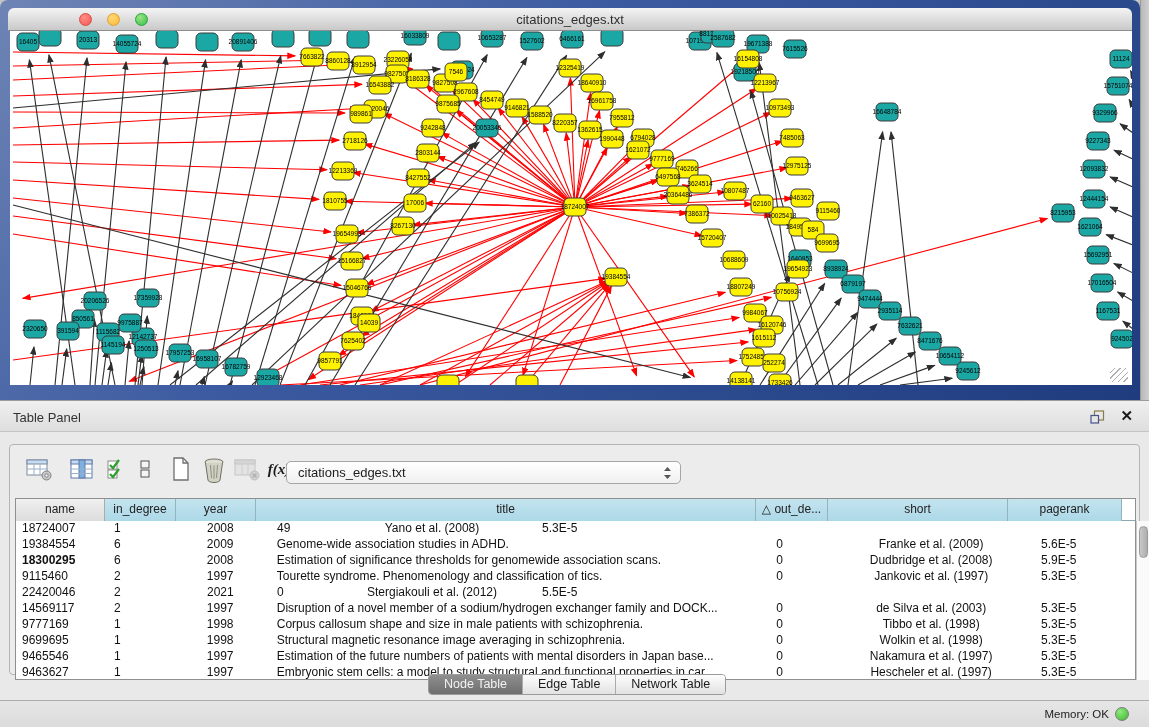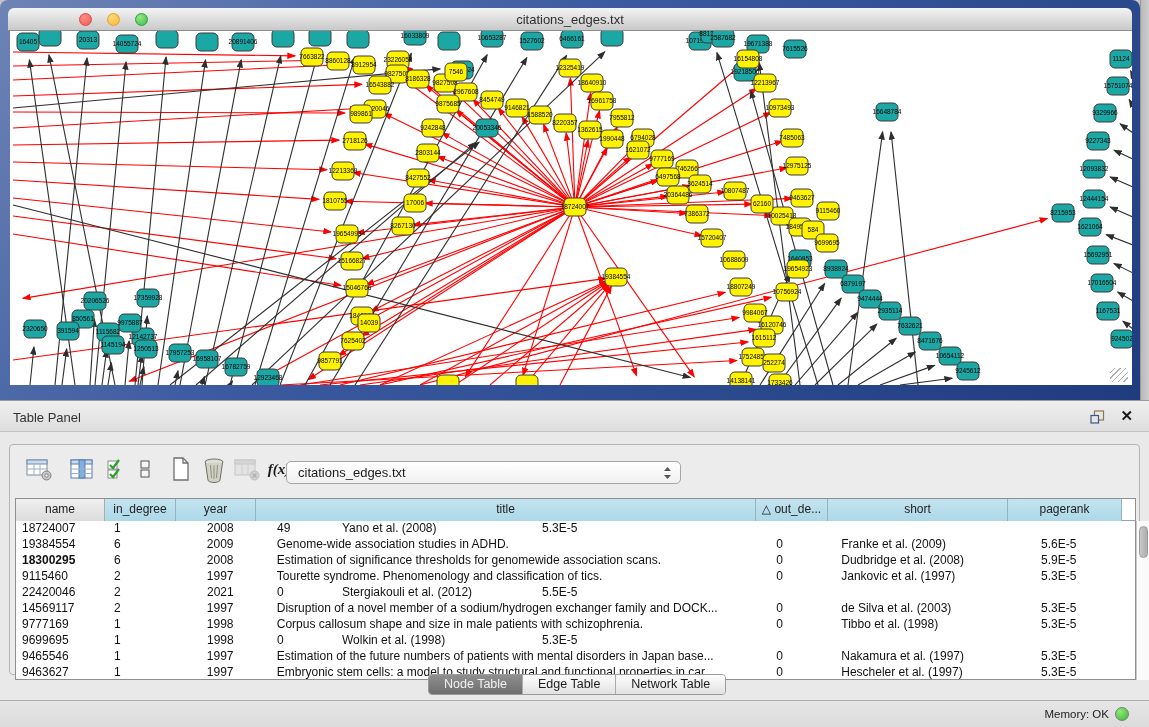--- a/index.html
+++ b/index.html
@@ -56,21 +56,21 @@
   .th { height:22px; font-size:12px; color:#222; text-align:center; line-height:21px;
     background:linear-gradient(#C4E4EF,#ACD8E7); border-right:1px solid #93B4BE;
     overflow:hidden; white-space:nowrap; }
   .th-first { background:linear-gradient(#F0F0F0,#DCDCDC); border-right:1px solid #ABABAB; }
   .tbody { position:relative; }
   .tr { display:flex; height:16px; }
   .td { height:16px; font-size:12px; color:#111; line-height:15px; overflow:hidden;
     white-space:nowrap; }
   .td0 { padding-left:6px; } .td1 { padding-left:9px; } .td2 { padding-left:17px; }
   .td3 { padding-left:7px; } .td4 { padding-left:7px; }
-  .td5 { text-align:left; } .td6 { padding-left:20px; }
+  .td5 { text-align:center; } .td6 { padding-left:20px; }
   .vscroll { position:absolute; right:-15px; top:22px; width:14px; height:159px;
     background:#FAFAFA; border-left:1px solid #C9C9C9; }
   .vthumb { position:absolute; left:2px; top:5px; width:9px; height:32px;
     background:linear-gradient(90deg,#C9C9C9,#ADADAD); border-radius:5px; border:1px solid #999; }
 
   .tabs { position:absolute; left:428px; top:674px; height:21px; display:flex;
     border:1px solid #9B9B9B; border-radius:4px; overflow:hidden; background:#EDEDED; }
   .tab { height:19px; line-height:19px; font-size:12.5px; padding:0 15px; cursor:pointer;
     background:linear-gradient(#FDFDFD,#E2E2E2); color:#1C1C1C; border-right:1px solid #ABABAB; }
   .tab:last-child { border-right:none; }
@@ -945,20 +945,21 @@
             <div class="td td2" style="width: 80px;">1998</div>
             <div class="td td3" style="width: 500px;">Corpus callosum shape and size in male patients with schizophrenia.</div>
             <div class="td td4" style="width: 72px;">0</div>
             <div class="td td5" style="width: 180px;">Tibbo et al. (1998)</div>
             <div class="td td6" style="width: 114px;">5.3E-5</div>
           </div>
           <div class="tr">
             <div class="td td0" style="width: 89px;">9699695</div>
             <div class="td td1" style="width: 85px;">1</div>
             <div class="td td2" style="width: 80px;">1998</div>
+            <div class="td td3" style="width: 500px;">Structural magnetic resonance image averaging in schizophrenia.</div>
             <div class="td td4" style="width: 72px;">0</div>
             <div class="td td5" style="width: 180px;">Wolkin et al. (1998)</div>
             <div class="td td6" style="width: 114px;">5.3E-5</div>
           </div>
           <div class="tr">
             <div class="td td0" style="width: 89px;">9465546</div>
             <div class="td td1" style="width: 85px;">1</div>
             <div class="td td2" style="width: 80px;">1997</div>
             <div class="td td3" style="width: 500px;">Estimation of the future numbers of patients with mental disorders in Japan base...</div>
             <div class="td td4" style="width: 72px;">0</div>

